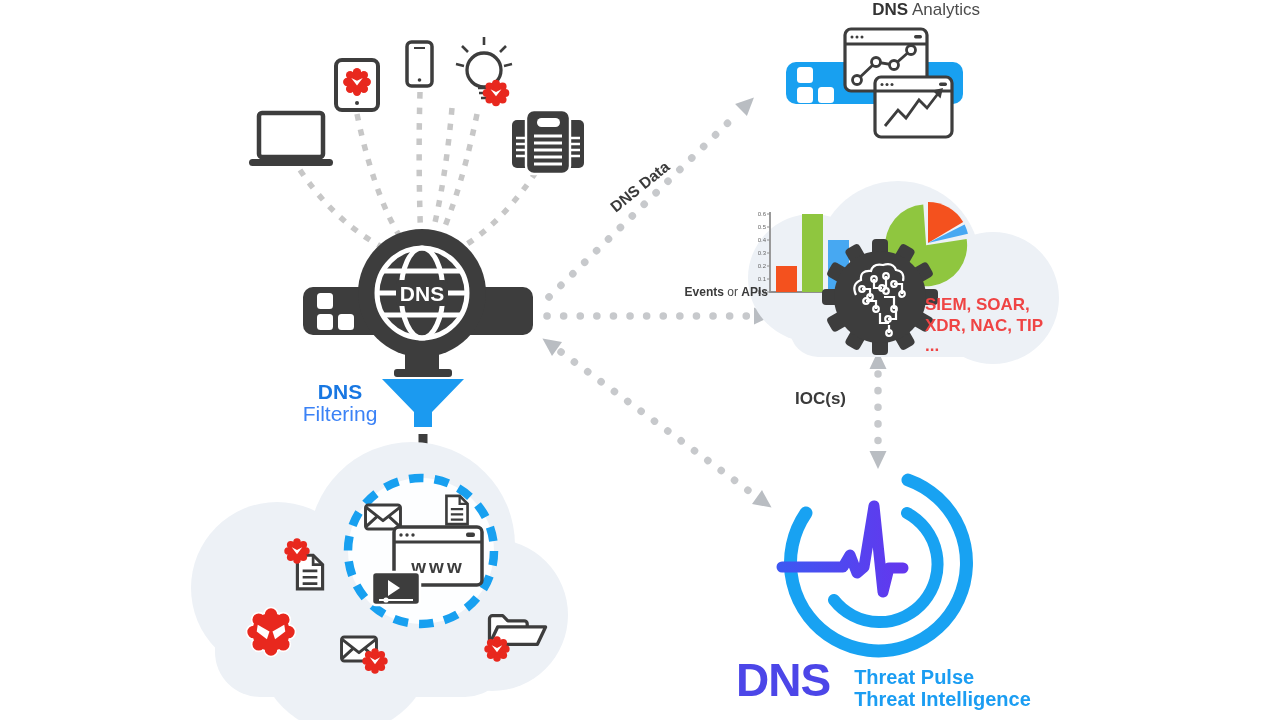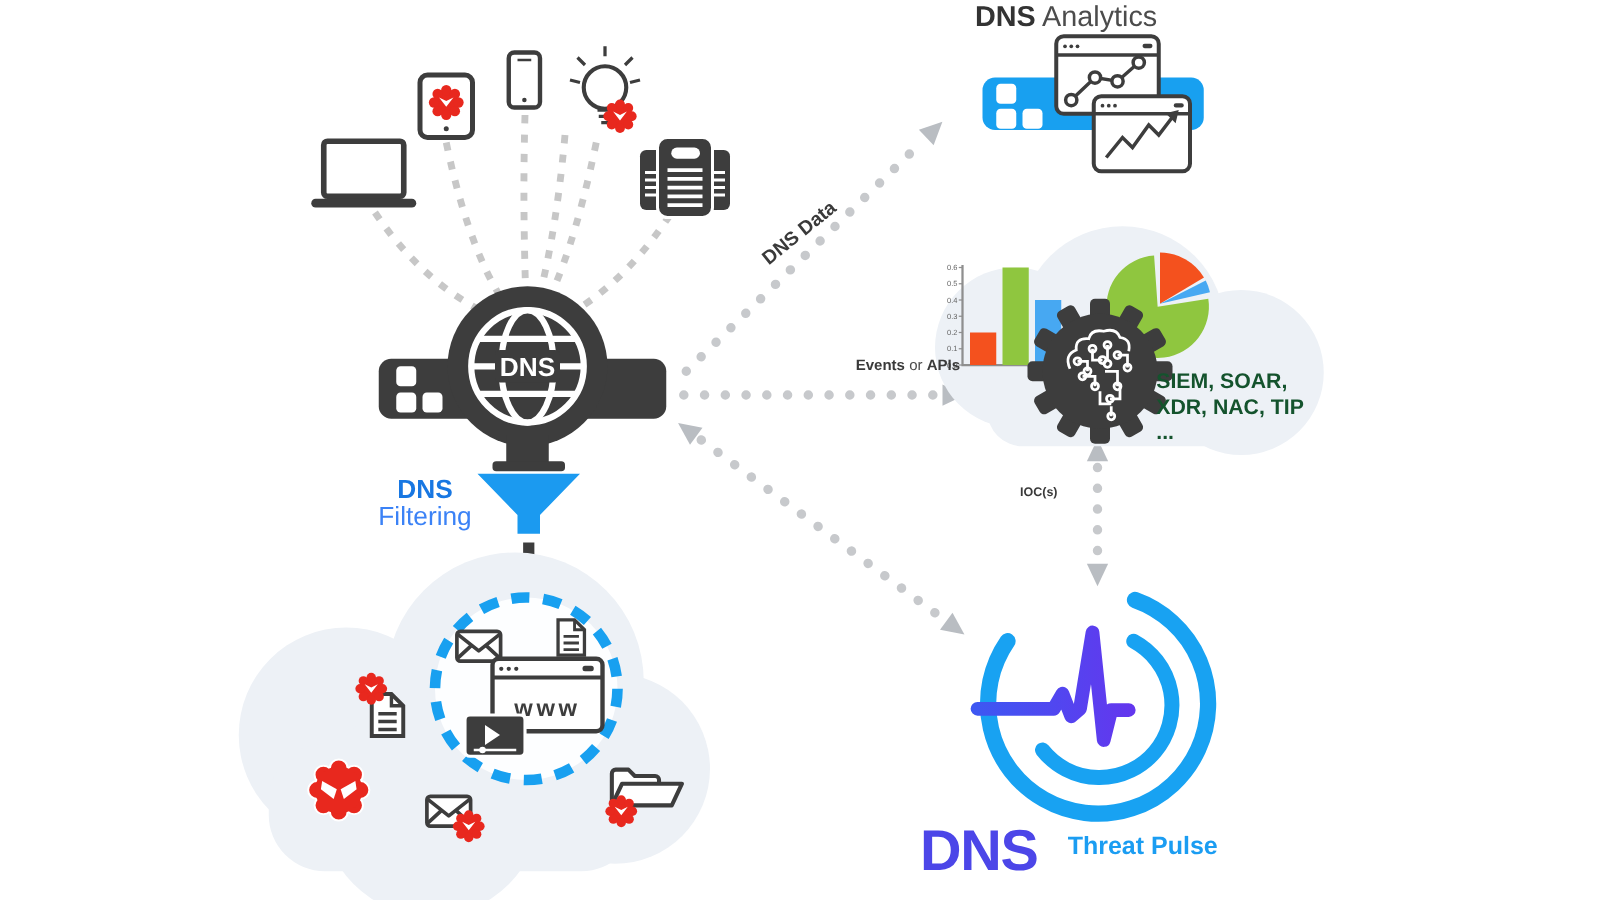--- a/index.html
+++ b/index.html
@@ -1,30 +1,30 @@
 <!DOCTYPE html>
 <html><head>
 <meta charset="utf-8">
 <style>
   html,body{margin:0;padding:0;background:#fff;}
   .canvas{position:relative;width:1280px;height:720px;overflow:hidden;
           font-family:"Liberation Sans",sans-serif;background:#fff;}
   svg.scene{position:absolute;left:0;top:0;}
   .label{position:absolute;color:#3a3a3a;}
-  .analytics-title{left:780px;top:0px;width:200px;text-align:left;font-size:23px;color:#4c4c4c;}
+  .analytics-title{left:780px;top:0px;width:200px;text-align:right;font-size:17px;color:#4c4c4c;}
   .analytics-title .b{font-weight:bold;color:#333;}
   .dnsdata-label{left:585px;top:178px;width:110px;text-align:center;font-weight:bold;
                  font-size:15.5px;transform:rotate(-39deg);}
   .events-label{left:572px;top:285px;width:196px;text-align:right;font-size:12px;color:#4a4a4a;}
   .events-label .b{font-weight:bold;color:#3a3a3a;}
-  .ioc-label{left:750px;top:389px;width:96px;text-align:right;font-weight:bold;font-size:10px;}
+  .ioc-label{left:750px;top:389px;width:96px;text-align:right;font-weight:bold;font-size:17px;}
   .filtering-label{left:290px;top:381px;width:100px;text-align:center;line-height:1.05;}
   .filtering-label .l1{font-weight:bold;font-size:21px;color:#1877e2;}
   .filtering-label .l2{font-size:21px;color:#3b82f6;}
-  .siem-label{left:925px;top:295px;width:150px;font-weight:bold;font-size:17px;line-height:1.22;color:#14532d;}
+  .siem-label{left:925px;top:295px;width:150px;font-weight:bold;font-size:17px;line-height:1.22;color:#ef4444;}
   .tp-text{left:736px;top:657px;display:flex;align-items:flex-start;}
   .tp-brand{font-size:46px;font-weight:800;color:#4c46e8;letter-spacing:-1px;line-height:1;}
   .tp-lines{margin-left:24px;margin-top:9px;font-weight:bold;font-size:20px;line-height:1.1;color:#1b9df2;}
 </style>
 </head>
 <body>
 
 <div class="canvas">
 
 <svg class="scene" width="1280" height="720" viewBox="0 0 1280 720">
@@ -321,16 +321,17 @@
 <div class="label siem-label">
   <div>SIEM, SOAR,</div>
   <div>XDR, NAC, TIP</div>
   <div>...</div>
 </div>
 
 <div class="label tp-text">
   <div class="tp-brand">DNS</div>
   <div class="tp-lines">
     <div>Threat Pulse</div>
+    <div>Threat Intelligence</div>
   </div>
 </div>
 
 </div>
 
 </body></html>

